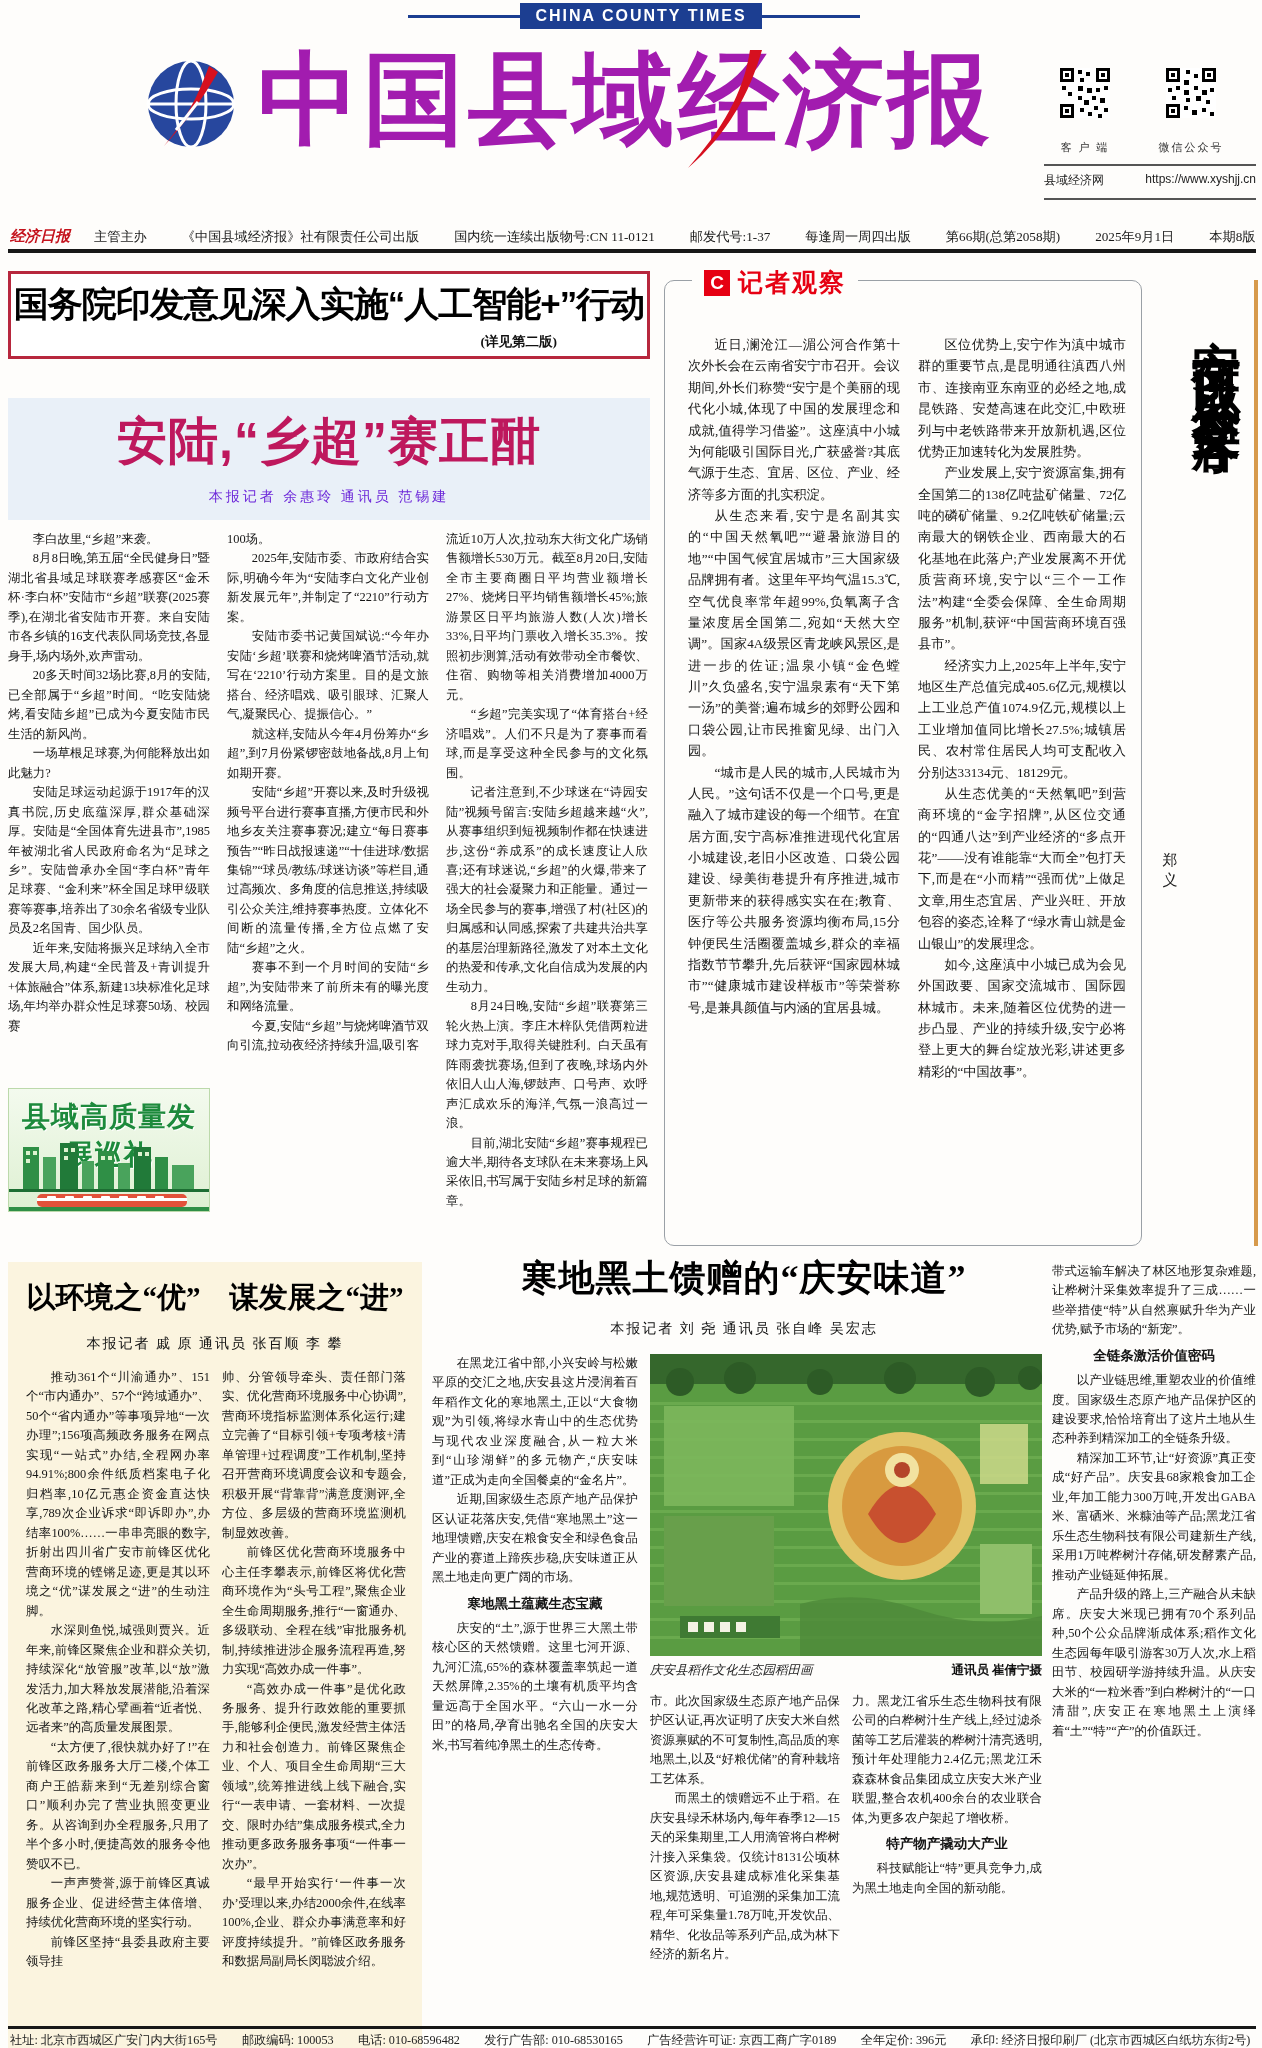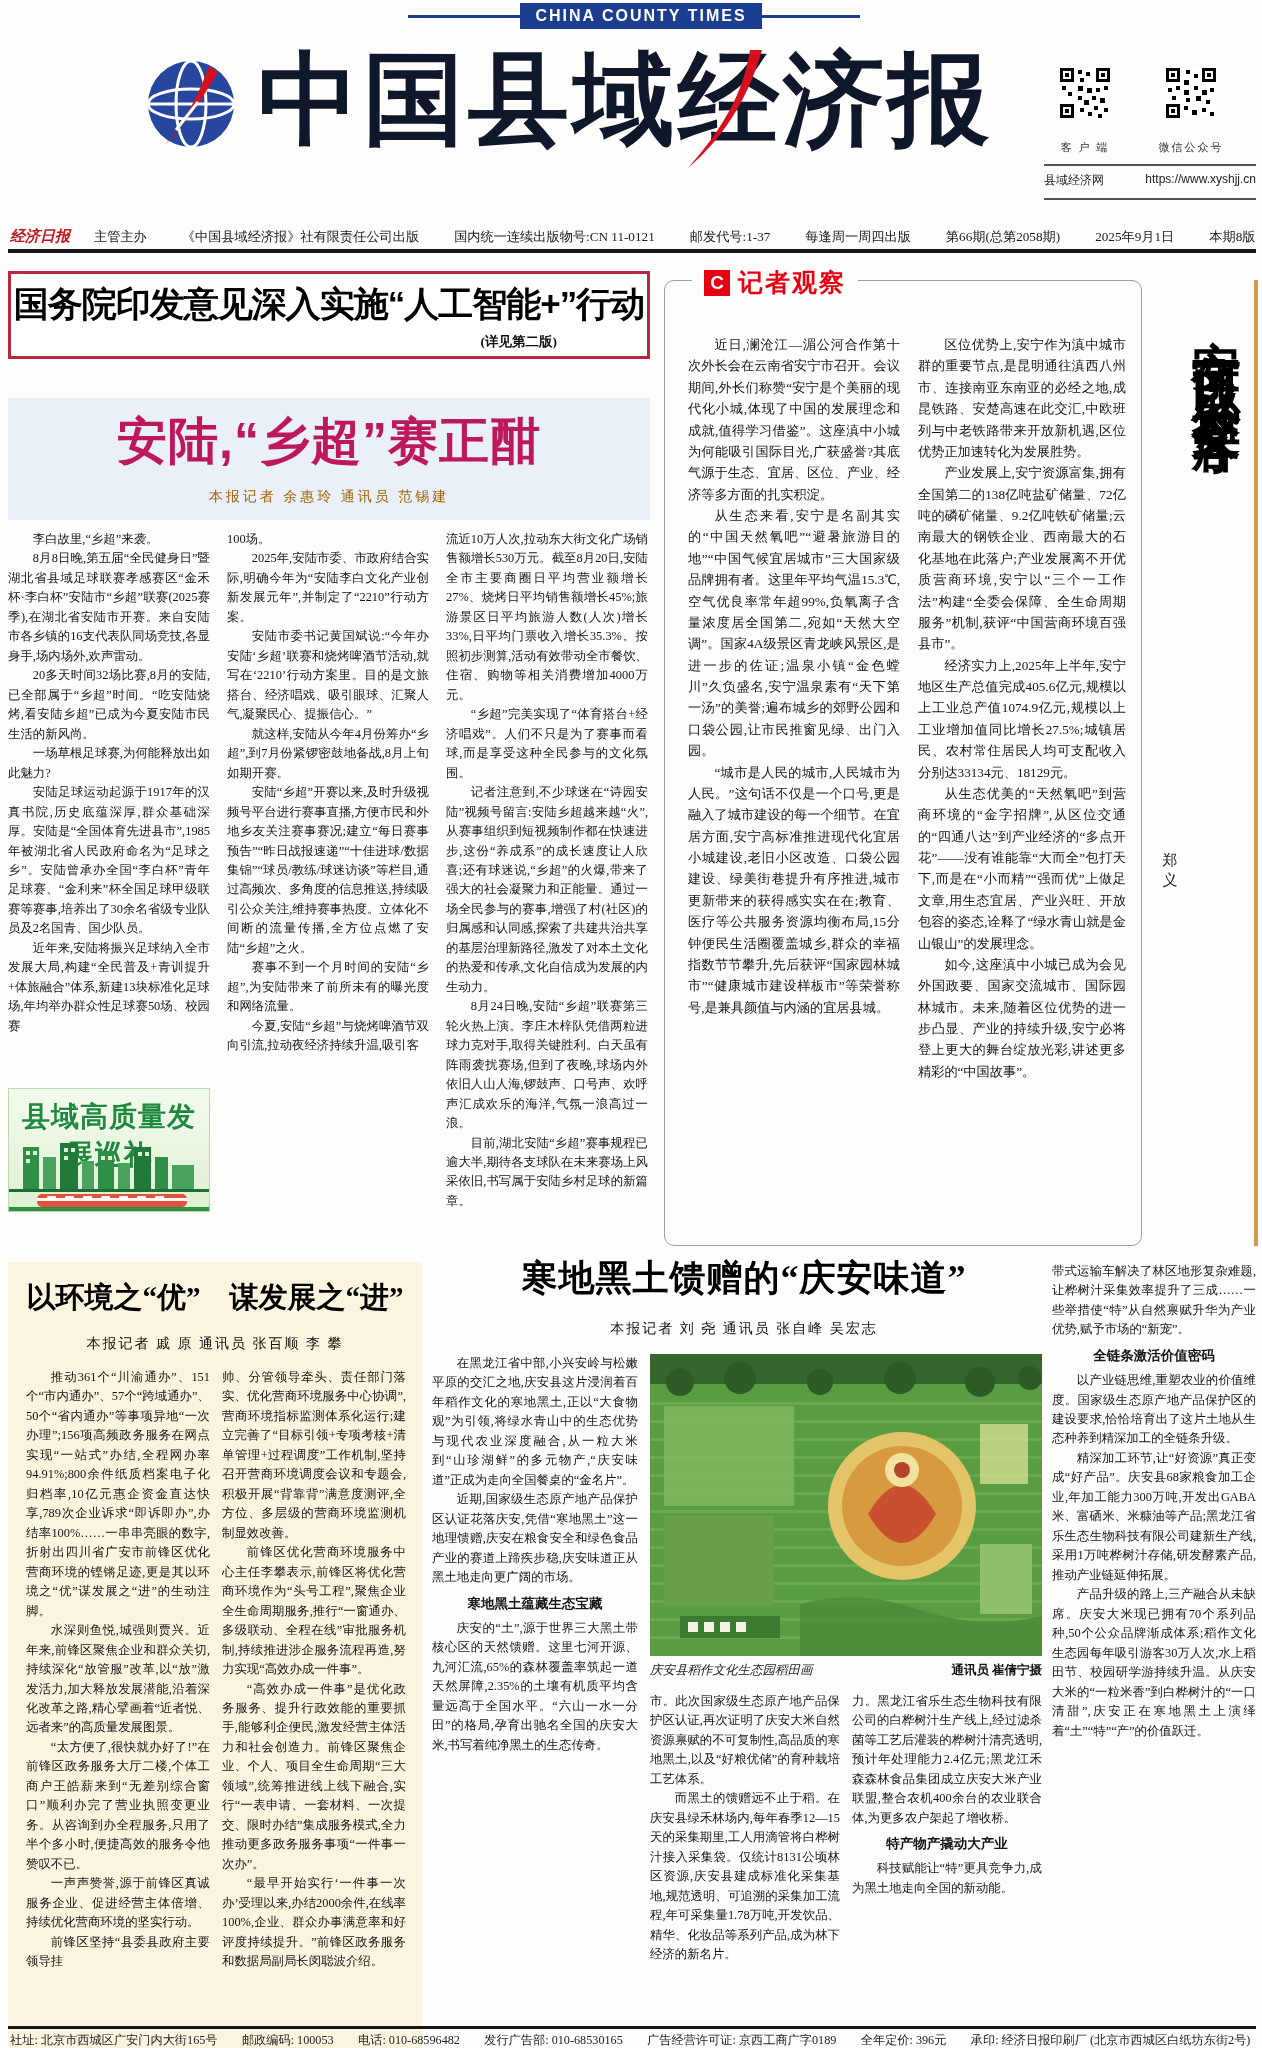--- a/index.html
+++ b/index.html
@@ -9,21 +9,21 @@
 
   
   .top-line{left:408px;top:15px;width:452px;height:3px;background:#1c3e91}
   .banner-box{left:520px;top:3px;width:242px;height:26px;background:#1c3e91;color:#fff;
     font-family:"Liberation Sans",sans-serif;font-weight:bold;font-size:16px;letter-spacing:2px;
     display:flex;align-items:center;justify-content:center}
 
   
   .logo{left:146px;top:58px;width:90px;height:92px}
   .mast-title{left:258px;top:44px;width:780px;font-family:"Liberation Sans",sans-serif;
-    font-weight:900;font-size:101px;line-height:1.1;letter-spacing:4px;color:#0f172a;white-space:nowrap}
+    font-weight:900;font-size:101px;line-height:1.1;letter-spacing:4px;color:#a21caf;white-space:nowrap}
   .swoosh{left:688px;top:50px;width:86px;height:118px;pointer-events:none}
   .qr{width:50px;height:50px}
   .qr1{left:1060px;top:68px}.qr2{left:1166px;top:68px}
   .qr-label{top:140px;width:100px;text-align:center;font-size:11px;color:#333;letter-spacing:2px}
   .ql1{left:1035px}.ql2{left:1141px}
   .qr-rule{left:1044px;width:212px;height:2px;background:#555}
   .r1{top:164px}.r2{top:198px}
   .site-line{left:1044px;top:172px;width:212px;display:flex;justify-content:space-between;
     font-size:12px;color:#222;font-family:"Liberation Sans",sans-serif}
 
@@ -35,21 +35,21 @@
 
   
   .lead-box{left:8px;top:271px;width:642px;height:88px;border:3px solid #b7273d;background:#fff}
   .lead-head{margin-top:7px;text-align:center;font-family:"Liberation Sans",sans-serif;
     font-weight:900;font-size:35px;letter-spacing:-1px;color:#000;white-space:nowrap}
   .lead-note{position:absolute;right:90px;bottom:5px;font-size:13.5px;font-weight:bold}
 
   
   .anlu-panel{left:8px;top:398px;width:642px;height:122px;background:#e9f0f8;text-align:center}
   .anlu-head{margin-top:10px;font-family:"Liberation Sans",sans-serif;font-weight:900;font-size:50px;letter-spacing:1px;color:#be185d}
-  .anlu-byline{margin-top:13px;font-size:14px;letter-spacing:3px;color:#a16207}
+  .anlu-byline{margin-top:13px;font-size:14px;letter-spacing:3px;color:#6d28d9}
   .bodycol{font-size:12.4px;line-height:1.57;text-align:justify;overflow:hidden;color:#151515}
   .bodycol p{text-indent:2em;margin:0}
   .bodycol p.cont{text-indent:0}
   .bodycol p.subhead{text-indent:0;font-weight:bold;font-size:13.5px;text-align:center;margin:5px 0 5px}
   .ac{top:530px;width:202px;height:716px}
   .ac1{left:8px;height:552px}.ac2{left:227px}.ac3{left:446px}
 
   
   .promo{left:8px;top:1088px;width:202px;height:124px;background:linear-gradient(#f3faee,#def0d2);
     border:1px solid #bcd9ab;overflow:hidden}

